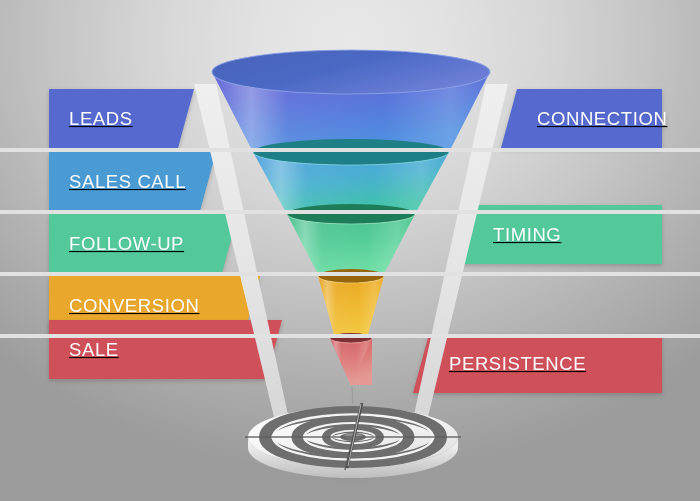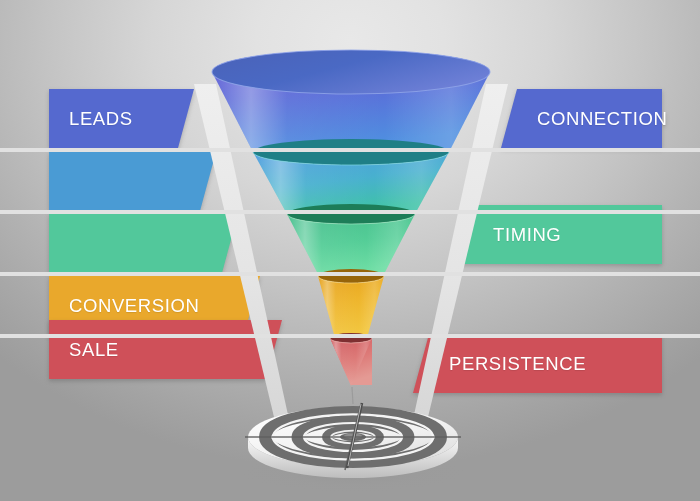--- a/index.html
+++ b/index.html
@@ -25,20 +25,21 @@
   }
 
   
   .bar {
     position: absolute;
     height: 59px;
     box-sizing: border-box;
     display: flex;
     align-items: center;
     filter: drop-shadow(0px 2px 2px rgba(60,60,60,0.28));
+    text-decoration: underline;
   }
   .bar .bartext {
     position: relative;
     color: #ffffff;
     font-size: 18.5px;
     font-weight: 300;
     letter-spacing: 0.6px;
     white-space: nowrap;
     z-index: 3;
     text-shadow: 0 1px 1px rgba(0,0,0,0.10);
@@ -70,28 +71,30 @@
     </div>
     <span class="bartext">LEADS</span>
   </div>
 
   <div class="bar bar-left" style="left:49px; top:152px; width:167px;">
     <div class="shape">
       <svg width="167" height="59" viewBox="0 0 167 59" preserveAspectRatio="none">
         <polygon points="0,0 167,0 151,59 0,59" fill="#4a9bd4"></polygon>
       </svg>
     </div>
+    <span class="bartext">SALES CALL</span>
   </div>
 
   <div class="bar bar-left" style="left:49px; top:214px; width:189px;">
     <div class="shape">
       <svg width="189" height="59" viewBox="0 0 189 59" preserveAspectRatio="none">
         <polygon points="0,0 189,0 173,59 0,59" fill="#52c89b"></polygon>
       </svg>
     </div>
+    <span class="bartext">FOLLOW-UP</span>
   </div>
 
   <div class="bar bar-left" style="left:49px; top:276px; width:211px;">
     <div class="shape">
       <svg width="211" height="59" viewBox="0 0 211 59" preserveAspectRatio="none">
         <polygon points="0,0 211,0 195,59 0,59" fill="#e9a82c"></polygon>
       </svg>
     </div>
     <span class="bartext">CONVERSION</span>
   </div>

